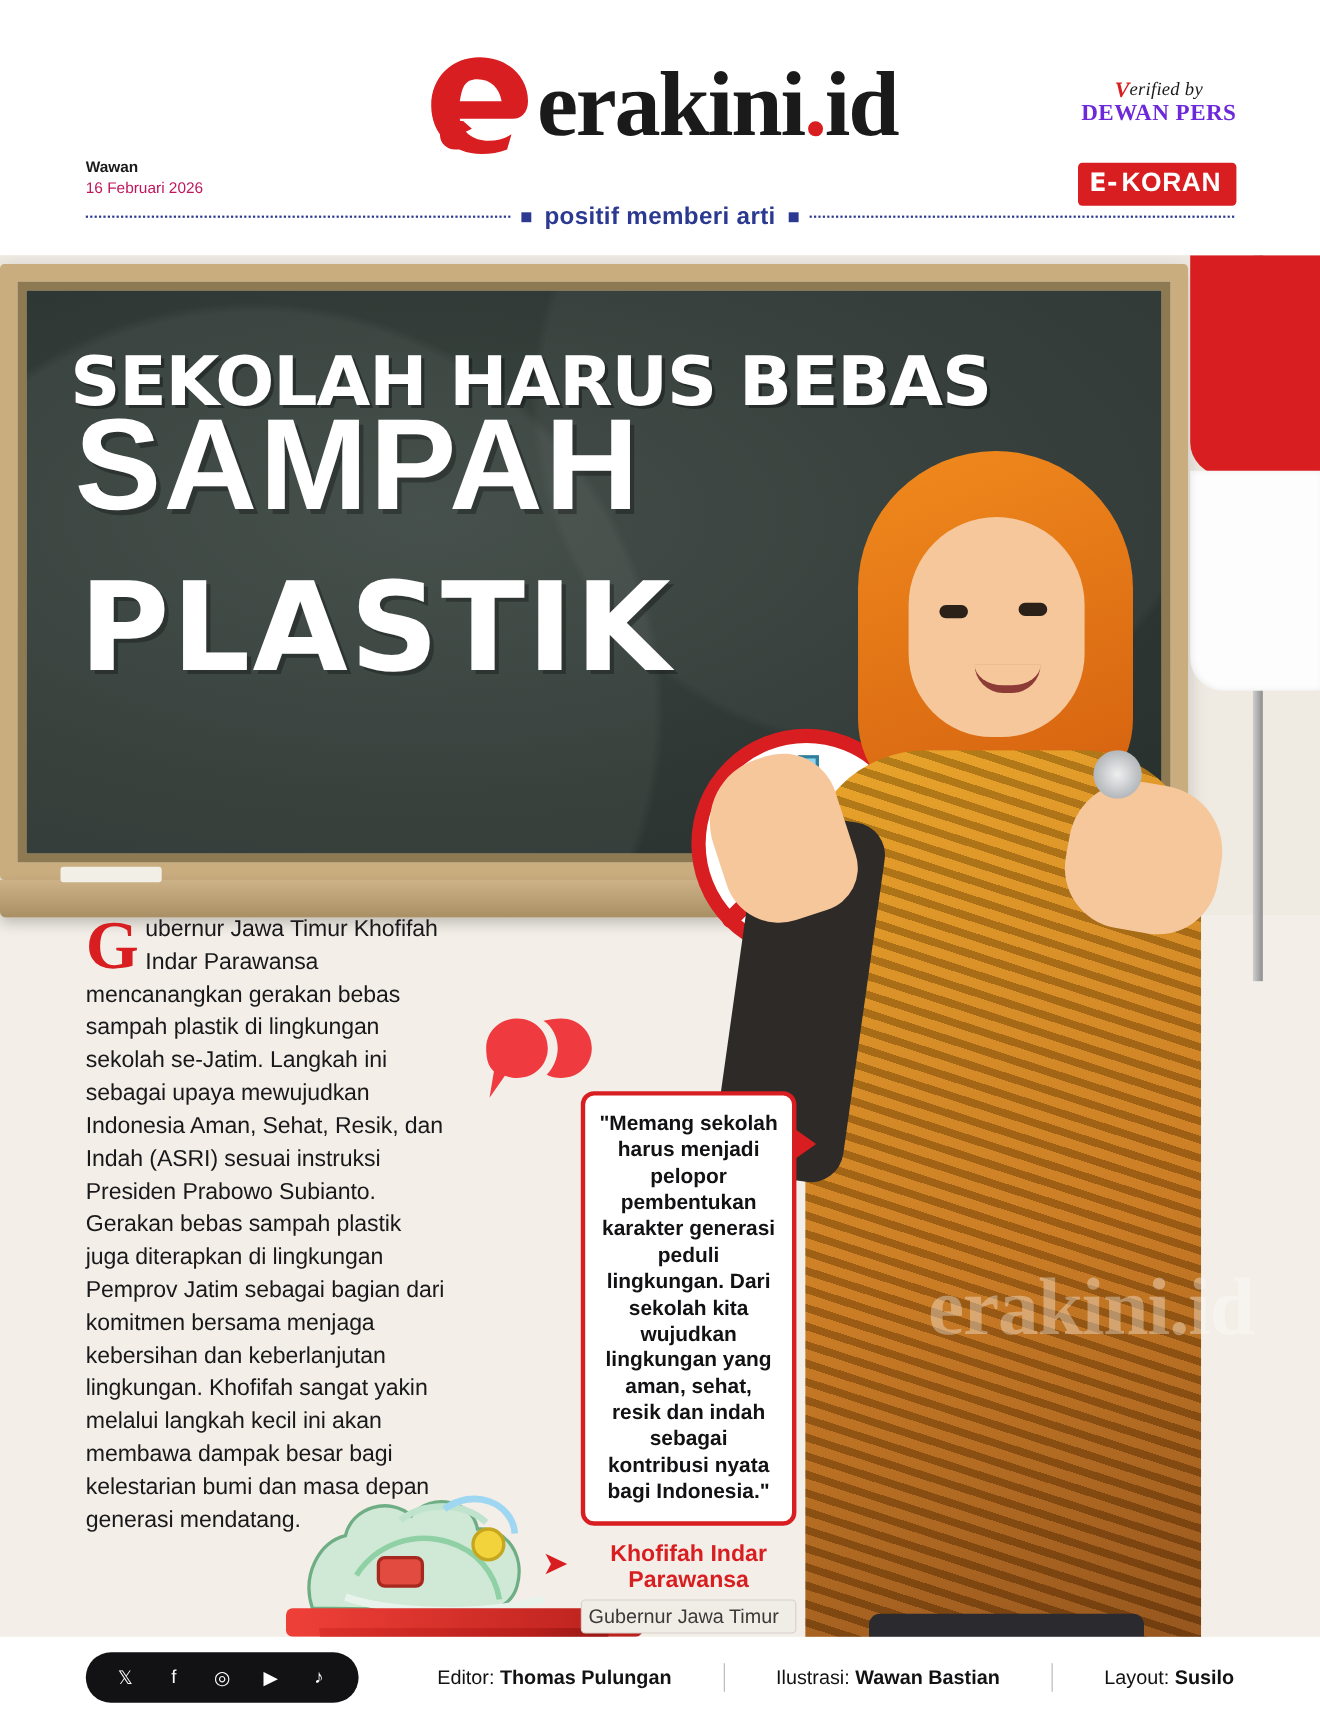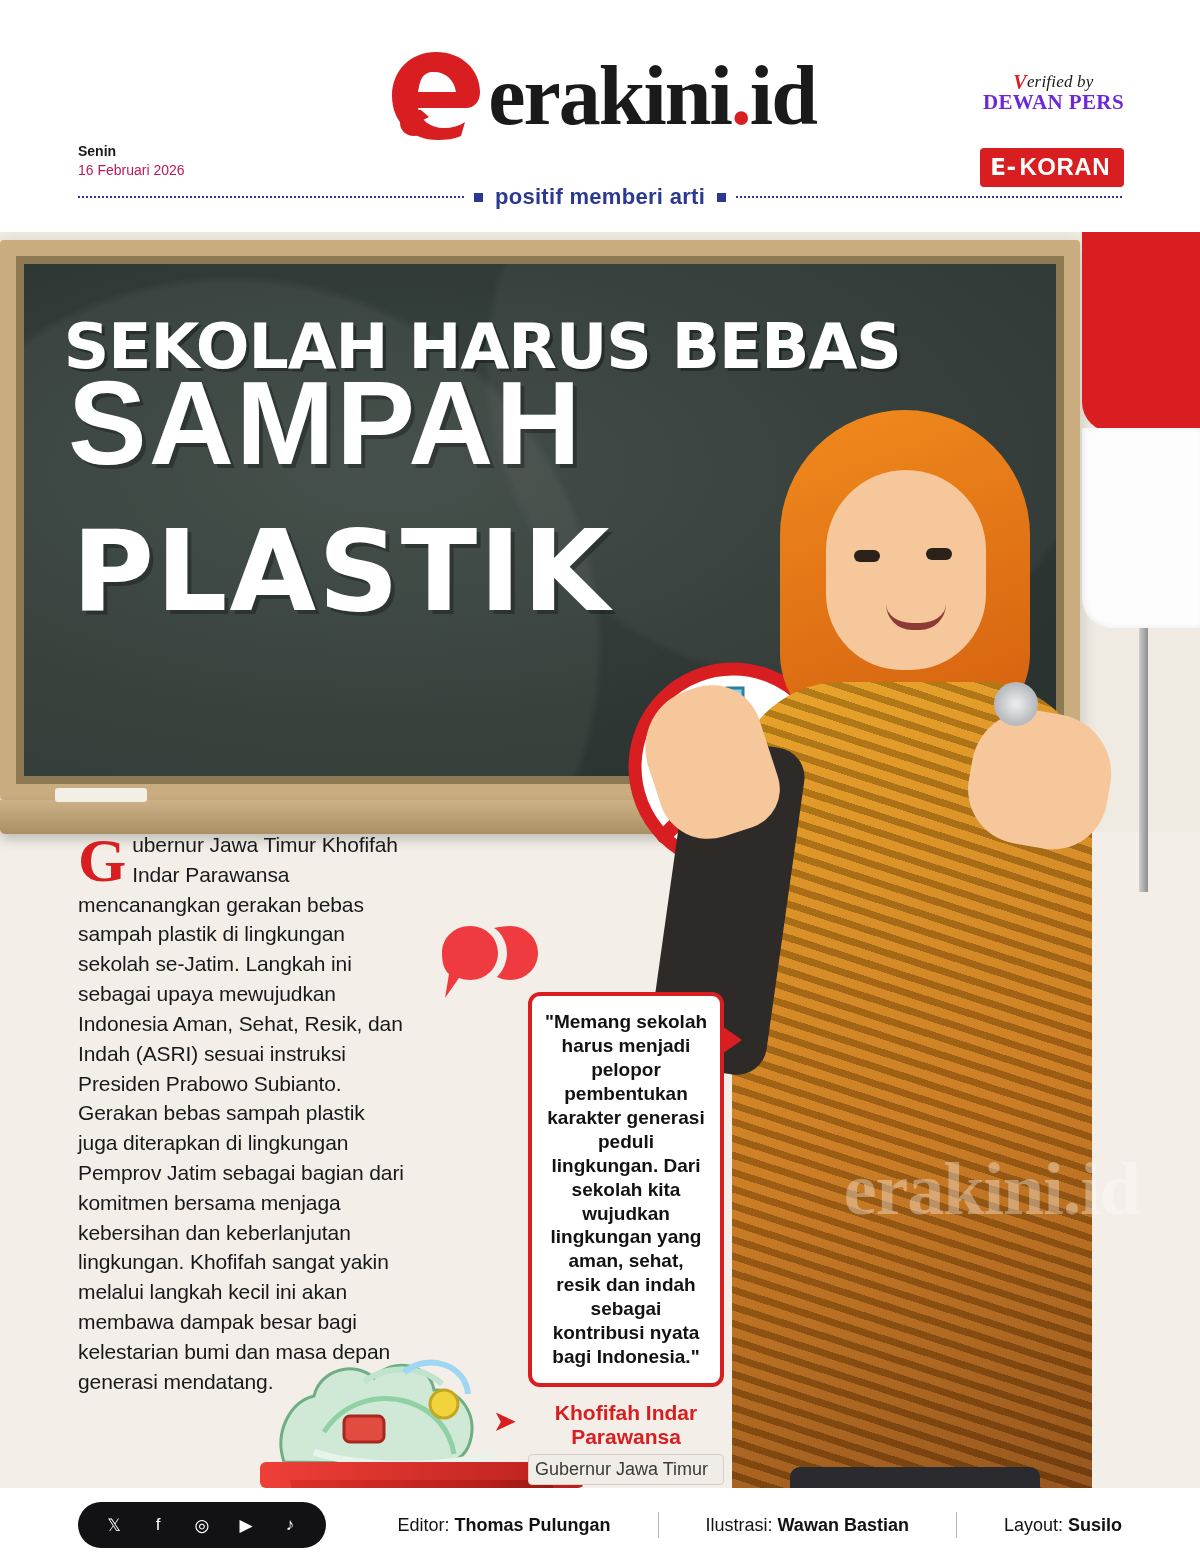--- a/index.html
+++ b/index.html
@@ -440,21 +440,21 @@
       <svg width="104" height="104" viewBox="0 0 104 104">
         <path d="M52 8c26 0 44 18 44 40 0 10-6 16-14 16H34c2 12 12 20 26 20 8 0 15-2 21-6l-4 14c-7 3-15 4-23 4C27 96 8 78 8 52 8 26 27 8 52 8z" fill="#d81e20"></path>
         <path d="M34 48h38c-2-12-10-20-22-20s-14 8-16 20z" fill="#ffffff"></path>
         <path d="M30 66c-8 0-14 6-14 13s6 13 14 13c6 0 11-3 13-8l-10-5 12-6-8-7z" fill="#d81e20"></path>
       </svg>
     </span>
     <span class="logo-text"><span>erakini</span><span class="dot">.</span><span>id</span></span>
   </div>
 
   <div class="date-block">
-    <div class="date-day">Senin</div>
+    <div class="date-day">Wawan</div>
     <div class="date-full">16 Februari 2026</div>
   </div>
 
   <div class="verified">
     <div class="v1"><span class="check">V</span><span>erified by</span></div>
     <div class="v2"><span>DEWAN</span> <b>PERS</b></div>
   </div>
 
   <div class="ekoran">
     <span class="e-glyph">E-</span>

